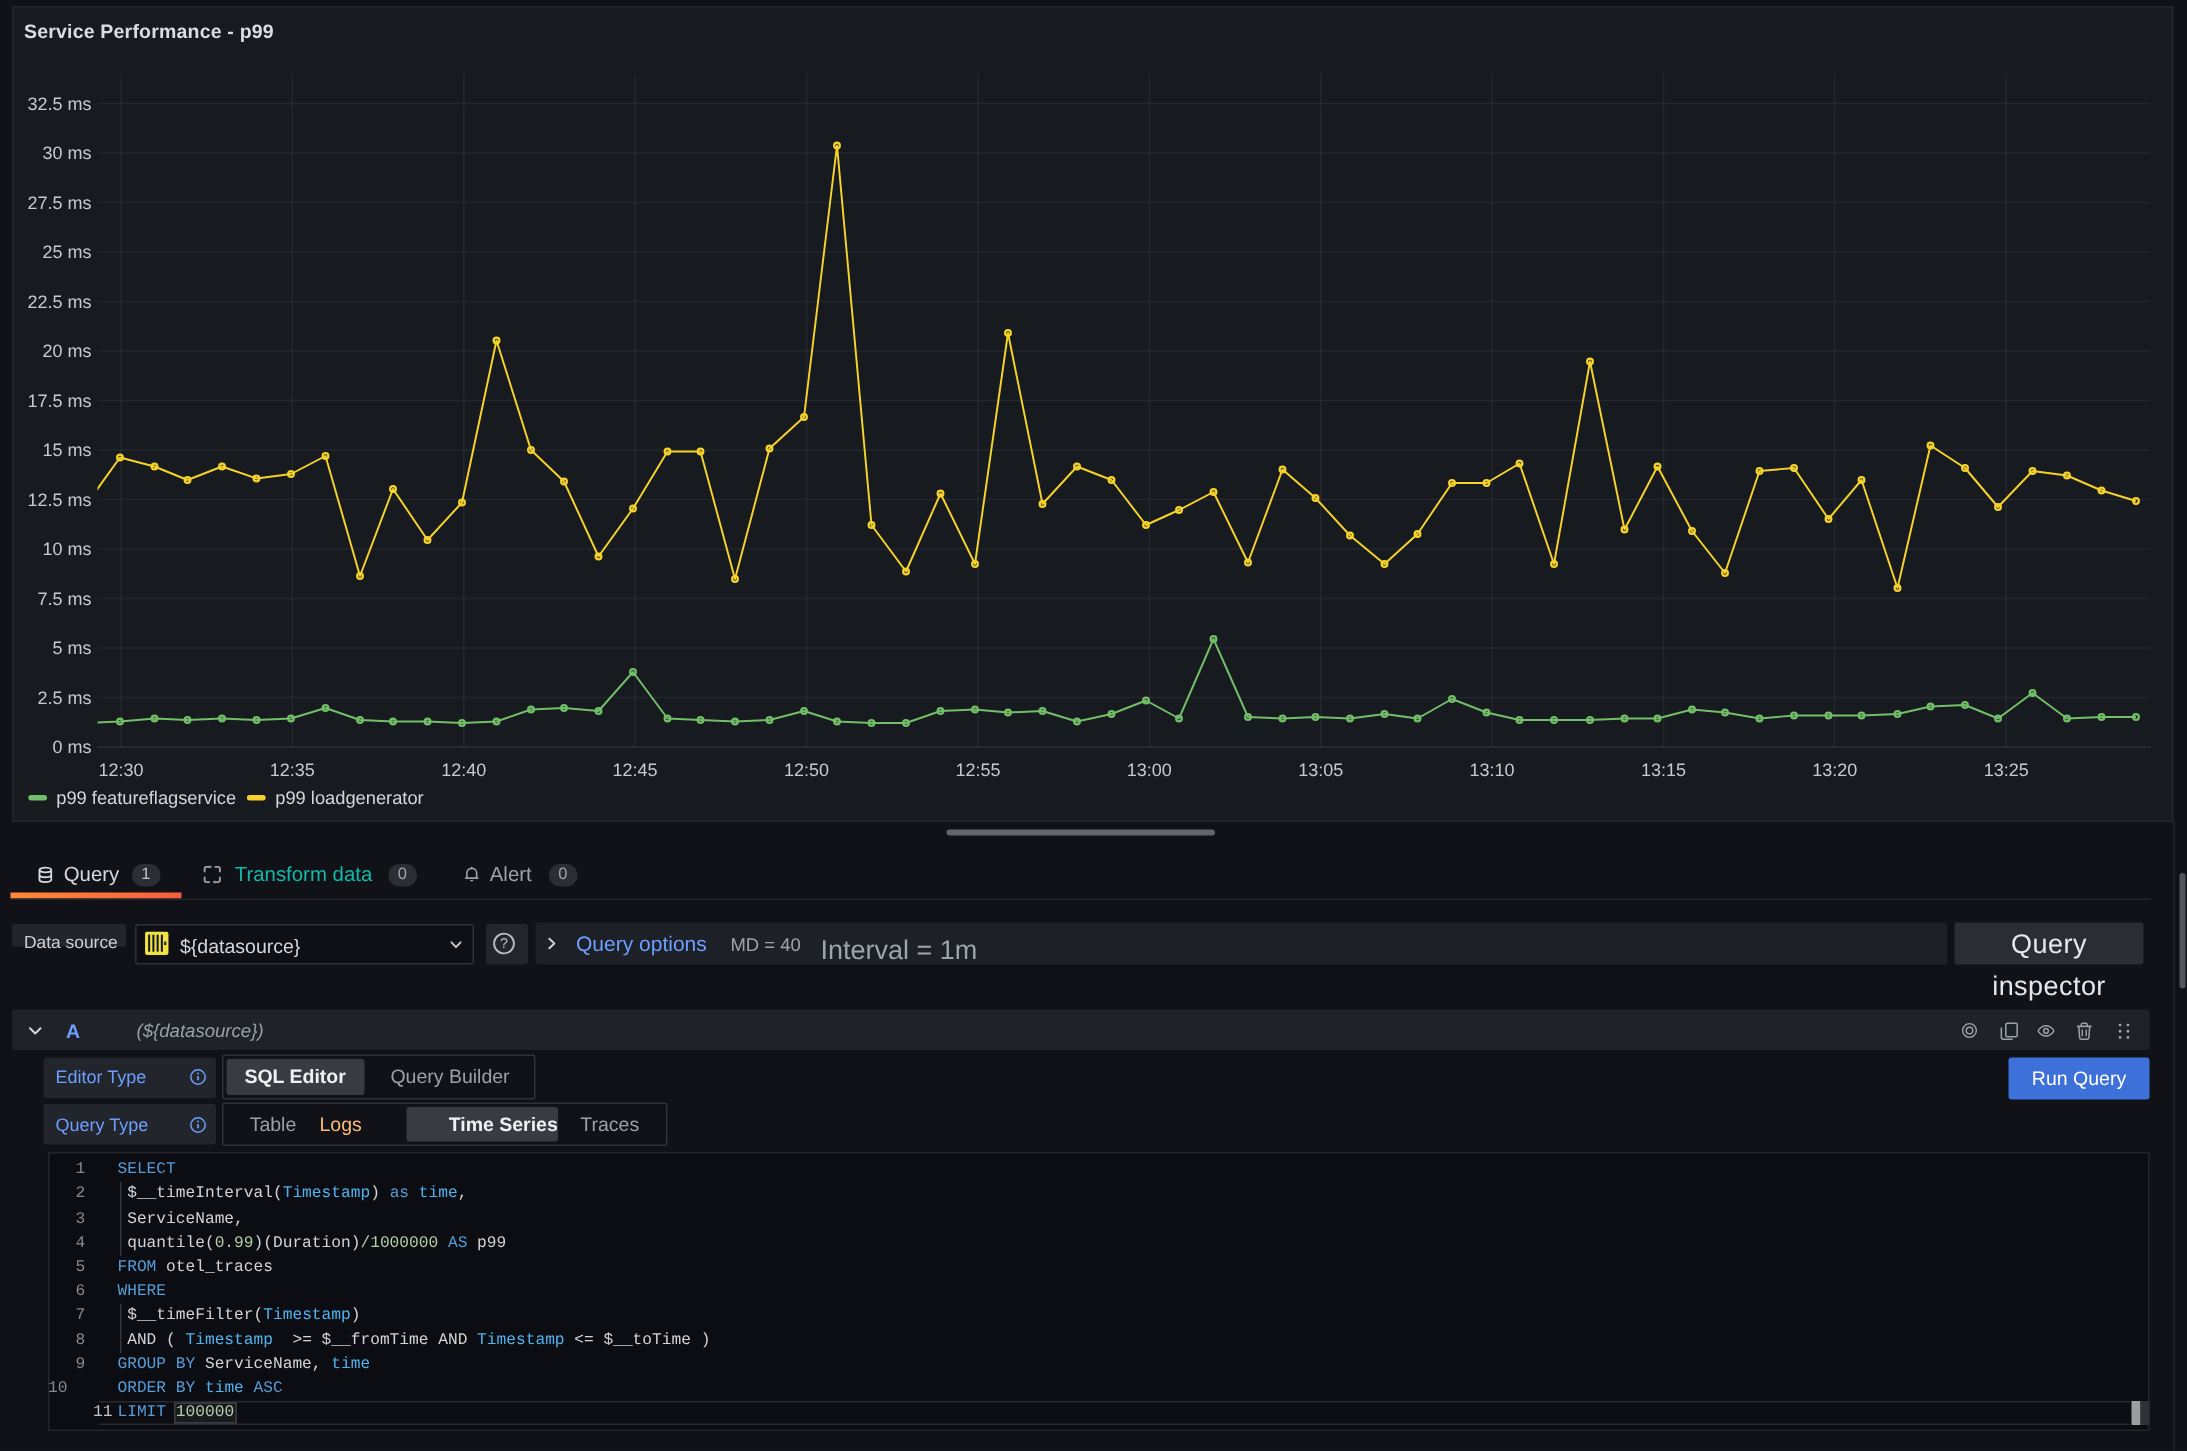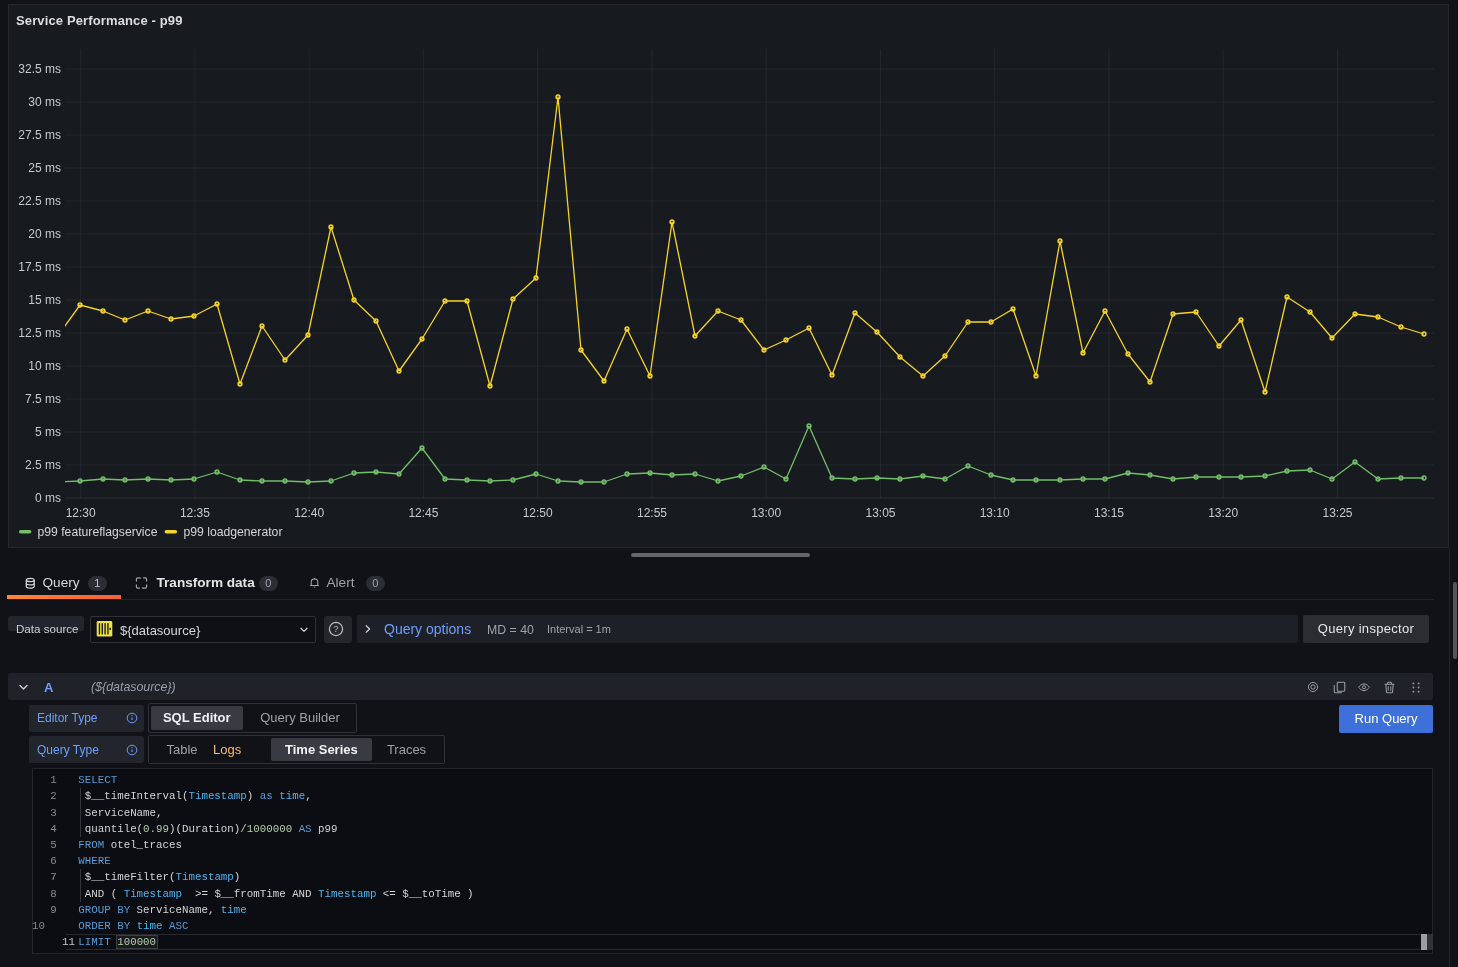--- a/index.html
+++ b/index.html
@@ -207,21 +207,21 @@
 <div class="abs" style="left:42.5px;top:574.9px;font-size:13.6px;color:#d7d8dc;font-weight:500">Query</div>
 <div class="abs" style="left:87.5px;top:575.5px;width:19.5px;height:15px;border-radius:8px;background:#2c2e35;color:#c0c3c9;font-size:11px;text-align:center;line-height:15px">1</div>
 <svg style="position:absolute;left:134px;top:576px" width="15" height="14" viewBox="0 0 16 16" fill="none">
     <path d="M5.8 2.2H3.6c-.8 0-1.4.6-1.4 1.4v2.6" stroke="#9da1a8" stroke-width="1.4"></path>
     <path d="M9.8 2.2h2.6c.8 0 1.4.6 1.4 1.4v2.6" stroke="#9da1a8" stroke-width="1.4"></path>
     <path d="M6.2 13.8H3.6c-.8 0-1.4-.6-1.4-1.4V9.8" stroke="#9da1a8" stroke-width="1.4"></path>
     <path d="M10.2 13.8h2.2c.8 0 1.4-.6 1.4-1.4V9.8" stroke="#9da1a8" stroke-width="1.4"></path>
     <path d="M5.6 1 L8 2.2 L5.6 3.4z" fill="#9da1a8"></path>
     <path d="M10.4 15 L8 13.8 L10.4 12.6z" fill="#9da1a8"></path>
   </svg>
-<div class="abs" style="left:156.5px;top:574.9px;font-size:13.6px;color:#e5e5e5;font-weight:700">Transform data</div>
+<div class="abs" style="left:156.5px;top:574.9px;font-size:13.6px;color:#14b8a6;font-weight:400">Transform data</div>
 <div class="abs" style="left:258.5px;top:575.5px;width:19.5px;height:15px;border-radius:8px;background:#2c2e35;color:#9da1a9;font-size:11px;text-align:center;line-height:15px">0</div>
 <svg style="position:absolute;left:308px;top:576px" width="13" height="14" viewBox="0 0 16 16" fill="none">
     <path d="M3 11h10 M4 11V6.6C4 4.6 5.6 3 7.6 3h.8C10.4 3 12 4.6 12 6.6V11" stroke="#9da1a8" stroke-width="1.3" stroke-linecap="round"></path>
     <path d="M6.5 12.6a1.6 1.6 0 0 0 3 0z" fill="#9da1a8"></path>
     <path d="M8 2.2v.8" stroke="#9da1a8" stroke-width="1.3" stroke-linecap="round"></path>
   </svg>
 <div class="abs" style="left:326.5px;top:574.9px;font-size:13.6px;color:#9da1a9;font-weight:500">Alert</div>
 <div class="abs" style="left:365.5px;top:575.5px;width:19.5px;height:15px;border-radius:8px;background:#2c2e35;color:#9da1a9;font-size:11px;text-align:center;line-height:15px">0</div>
 <div class="abs" style="left:7px;top:594.5px;width:114px;height:4px;background:linear-gradient(90deg,#ff8838,#f55f3e)"></div>
 <div class="abs" style="left:8px;top:598.5px;width:1426px;height:1px;background:#23252a"></div>
@@ -243,22 +243,22 @@
 <svg style="position:absolute;left:328px;top:621px" width="16" height="16" viewBox="0 0 16 16" fill="none">
     <circle cx="8" cy="8" r="6.6" stroke="#b8bbc1" stroke-width="1.25"></circle>
     <text x="8" y="11.2" text-anchor="middle" font-size="9.5" fill="#b8bbc1" font-family="Liberation Sans">?</text>
   </svg>
 <div class="abs" style="left:357px;top:615px;width:941px;height:28px;background:#1d2026;border-radius:2px"></div>
 <svg style="position:absolute;left:363px;top:624px" width="10" height="10" viewBox="0 0 10 10" fill="none">
     <path d="M3.2 1.8 L6.6 5 L3.2 8.2" stroke="#d0d2d7" stroke-width="1.25" stroke-linecap="round" stroke-linejoin="round"></path>
   </svg>
 <div class="abs" style="left:384px;top:621px;font-size:14px;color:#6e9fff;font-weight:500">Query options</div>
 <div class="abs" style="left:487px;top:622.5px;font-size:12.3px;color:#9fa3ab">MD = 40</div>
-<div class="abs" style="left:547px;top:622.5px;font-size:11px;color:#9fa3ab">Interval = 1m</div>
-<div class="abs" style="left:1303px;top:614.5px;width:126px;height:28px;background:#2b2d33;border-radius:2px;color:#e6e7ea;font-size:13px;font-weight:500;text-align:center;line-height:28px;letter-spacing:0.3px">Query inspector</div>
+<div class="abs" style="left:547px;top:622.5px;font-size:18px;color:#9fa3ab">Interval = 1m</div>
+<div class="abs" style="left:1303px;top:614.5px;width:126px;height:28px;background:#2b2d33;border-radius:2px;color:#e6e7ea;font-size:18px;font-weight:500;text-align:center;line-height:28px;letter-spacing:0.3px">Query inspector</div>
 <div class="abs" style="left:8px;top:672.5px;width:1425px;height:27px;background:#1f2228;border-radius:2px"></div>
 <svg style="position:absolute;left:18px;top:681.5px" width="11" height="11" viewBox="0 0 11 11" fill="none">
     <path d="M2 3.5 L5.5 7 L9 3.5" stroke="#cfd1d6" stroke-width="1.4" stroke-linecap="round" stroke-linejoin="round"></path>
   </svg>
 <div class="abs" style="left:44px;top:679.5px;font-size:13px;font-weight:700;color:#6e9fff">A</div>
 <div class="abs" style="left:91px;top:680px;font-size:12.4px;font-style:italic;color:#9b9fa7">(${datasource})</div>
 <svg style="position:absolute;left:1306.5px;top:681px" width="12" height="12" viewBox="0 0 16 16" fill="none">
     <circle cx="8" cy="8" r="6.1" stroke="#9da1a8" stroke-width="1.25"></circle>
     <circle cx="8" cy="8" r="2.9" stroke="#9da1a8" stroke-width="1.25"></circle>
   </svg>
@@ -298,21 +298,21 @@
 <div class="abs" style="left:29px;top:736px;width:115px;height:27px;background:#22252b;border-radius:2px"></div>
 <div class="abs" style="left:37px;top:742.5px;font-size:12px;font-weight:500;color:#6e9fff">Query Type</div>
 <svg style="position:absolute;left:125.5px;top:743.5px" width="12" height="12" viewBox="0 0 16 16" fill="none">
     <circle cx="8" cy="8" r="6.4" stroke="#6e9fff" stroke-width="1.3"></circle>
     <path d="M8 7.2v3.6" stroke="#6e9fff" stroke-width="1.5"></path>
     <circle cx="8" cy="4.9" r="0.9" fill="#6e9fff"></circle>
   </svg>
 <div class="abs" style="left:147.5px;top:734.5px;width:297px;height:29.5px;border:1px solid #2c3238;border-radius:2px;background:#111217"></div>
 <div class="abs" style="left:152px;top:737.5px;width:60px;height:23.5px;color:#9ba0a8;font-size:13px;font-weight:500;text-align:center;line-height:23.5px">Table</div>
 <div class="abs" style="left:213px;top:737.5px;width:56px;height:23.5px;color:#fdba74;font-size:13px;font-weight:500;text-align:left;line-height:23.5px">Logs</div>
-<div class="abs" style="left:270.9px;top:737.5px;width:101px;height:23.5px;background:#383b42;border-radius:2px;color:#f0f1f3;font-size:13px;font-weight:700;text-align:center;line-height:23.5px">Time Series</div>
+<div class="abs" style="left:270.9px;top:737.5px;width:101px;height:23.5px;background:#383b42;border-radius:2px;color:#f0f1f3;font-size:13px;font-weight:700;text-align:right;line-height:23.5px">Time Series</div>
 <div class="abs" style="left:374px;top:737.5px;width:65px;height:23.5px;color:#9ba0a8;font-size:13px;font-weight:500;text-align:center;line-height:23.5px">Traces</div>
 <div class="abs" style="left:31.5px;top:767.5px;width:1401px;height:186px;background:#0c0d12;border:1px solid #23252b"></div>
 <div class="abs" style="left:66px;top:934.3px;width:1354px;height:16.2px;border-top:1px solid #282a30;border-bottom:1px solid #282a30"></div>
 <div class="abs" style="left:116.2px;top:935.3px;width:41.5px;height:14.2px;background:rgba(255,255,255,0.055);border:1px solid rgba(255,255,255,0.16)"></div>
 <div class="abs" style="left:79.5px;top:788.4px;width:1px;height:48.6px;background:#33353b"></div>
 <div class="abs" style="left:79.5px;top:869.4px;width:1px;height:32.4px;background:#33353b"></div>
 <div class="abs" style="left:32px;top:772.2px;width:43px;text-align:center;font-family:'Liberation Mono',monospace;font-size:10.8px;line-height:16.2px;color:#868990">1</div>
 <div class="abs" style="left:78.3px;top:772.2px;font-family:'Liberation Mono',monospace;font-size:10.8px;line-height:16.2px;color:#d4d4d4;white-space:pre"><span style="color:#569cd6">SELECT</span></div>
 <div class="abs" style="left:32px;top:788.4000000000001px;width:43px;text-align:center;font-family:'Liberation Mono',monospace;font-size:10.8px;line-height:16.2px;color:#868990">2</div>
 <div class="abs" style="left:78.3px;top:788.4000000000001px;font-family:'Liberation Mono',monospace;font-size:10.8px;line-height:16.2px;color:#d4d4d4;white-space:pre"> $__timeInterval(<span style="color:#4fb3ef">Timestamp</span>) <span style="color:#569cd6">as</span> <span style="color:#4fb3ef">time</span>,</div>

